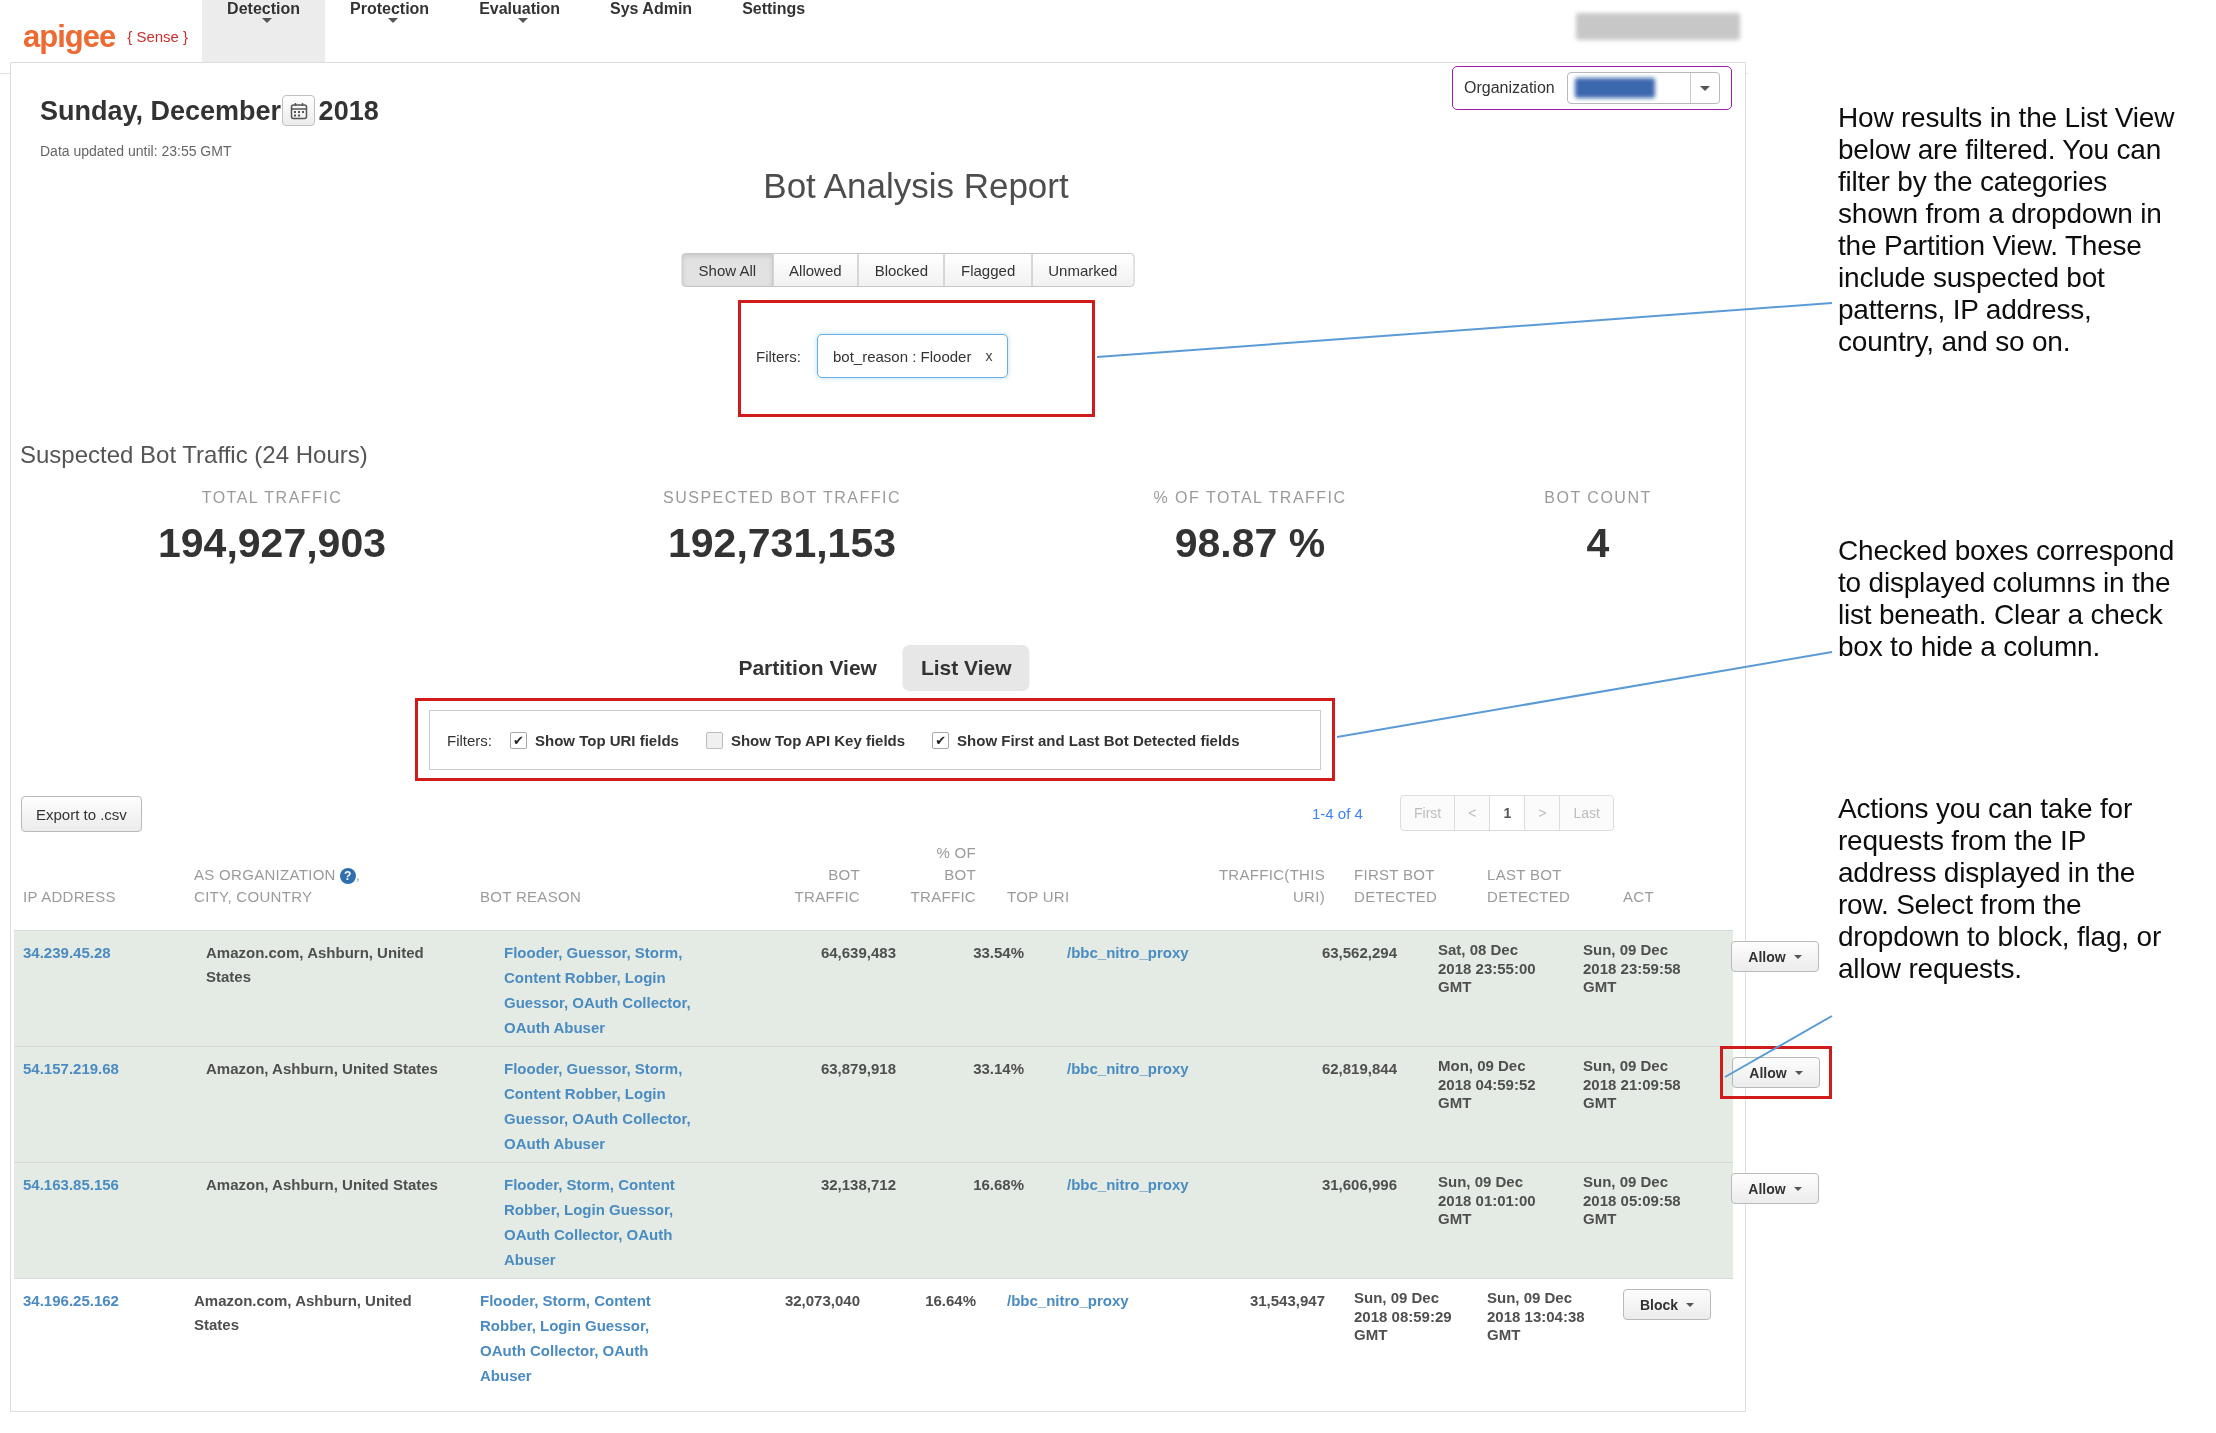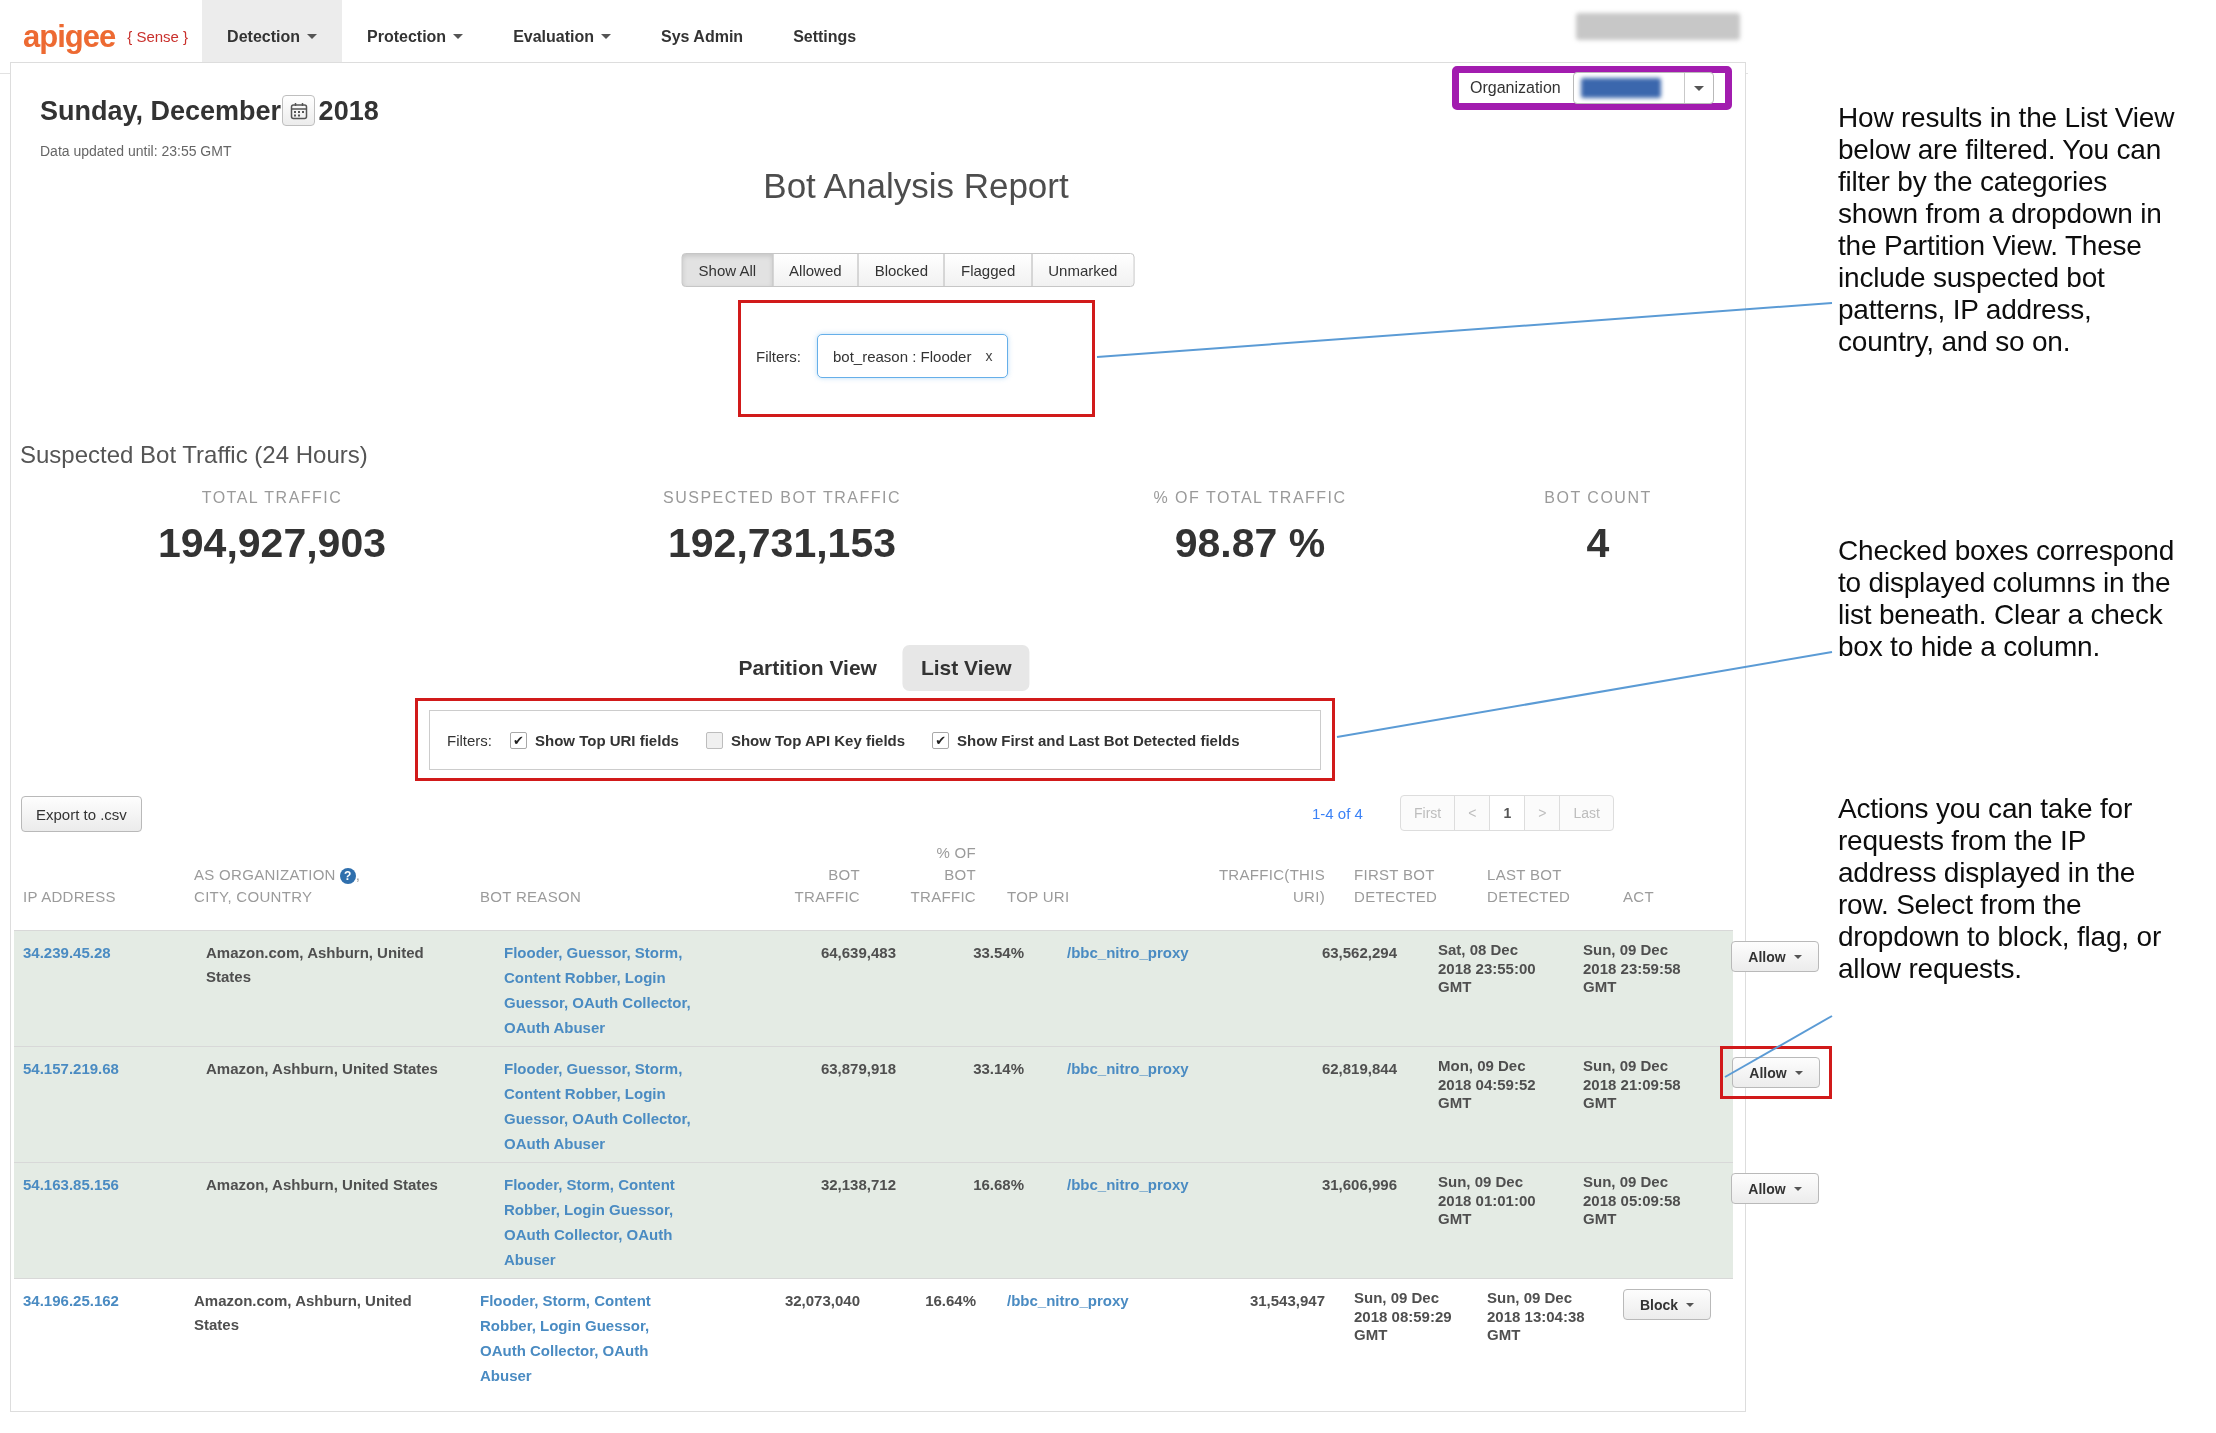--- a/index.html
+++ b/index.html
@@ -7,39 +7,39 @@
   body { font-family:"Liberation Sans", sans-serif; color:#333; }
   .page { position:relative; width:2216px; height:1433px; background:#fff; overflow:hidden; }
 
   
   .topnav { position:absolute; left:0; top:0; width:1748px; height:74px; background:#fff;
             border-bottom:1px solid #e2e2e2; display:flex; align-items:center; padding-left:23px; }
   .brand { font-size:31px; font-weight:800; color:#ed6a32; letter-spacing:-1px; }
   .brand-suffix { margin-left:12px; font-size:15px; color:#c9302c; }
   .nav-items { display:flex; align-self:stretch; margin-left:14px; }
   .nav-item { display:flex; align-items:center; padding:0 25px; font-size:16px; font-weight:600;
-              color:#333; cursor:pointer; }
+              color:#333; cursor:pointer;flex-direction:column; }
   .nav-item.active { background:#ececec; }
   .caret { display:inline-block; width:0; height:0; border-left:5px solid transparent;
            border-right:5px solid transparent; border-top:5px solid #555; margin-left:7px; }
   .redacted-email { position:absolute; left:1576px; top:13px; width:164px; height:27px;
                     background:#c7c7c7; border-radius:3px; filter:blur(2px); }
 
   
   .panel { position:absolute; left:10px; top:62px; width:1736px; height:1350px;
            border:1px solid #ddd; background:#fff; }
 
   .date-h1 { position:absolute; left:40px; top:96px; font-size:27px; font-weight:700; color:#333; }
   .cal-btn { position:absolute; left:282px; top:95px; width:33px; height:31px;
              border:1px solid #bfbfbf; border-radius:4px; background:linear-gradient(#fff,#ececec);
              display:flex; align-items:center; justify-content:center; cursor:pointer; }
   .updated { position:absolute; left:40px; top:143px; font-size:14px; color:#666; }
 
   .org-box { position:absolute; left:1452px; top:66px; width:280px; height:44px;
-             border:7px solid #a21caf; border-radius:5px; display:flex; align-items:center; padding:0 11px; }
+             border:1px solid #a21caf; border-radius:5px; display:flex; align-items:center; padding:0 11px; }
   .org-label { font-size:16px; color:#333; }
   .org-select { margin-left:12px; flex:1; height:32px; border:1px solid #b9b9b9; border-radius:4px;
                 background:#fff; display:flex; align-items:center; cursor:pointer; }
   .org-redacted { margin-left:7px; width:80px; height:20px; background:#3b67ad; border-radius:2px; filter:blur(2px); }
   .org-caret-zone { margin-left:auto; align-self:stretch; display:flex; align-items:center;
                     padding:0 9px; border-left:1px solid #c9c9c9; }
 
   .report-title { position:absolute; left:916px; top:166px; transform:translateX(-50%);
                   font-size:35px; font-weight:400; color:#4d4d4d; white-space:nowrap; }
 

